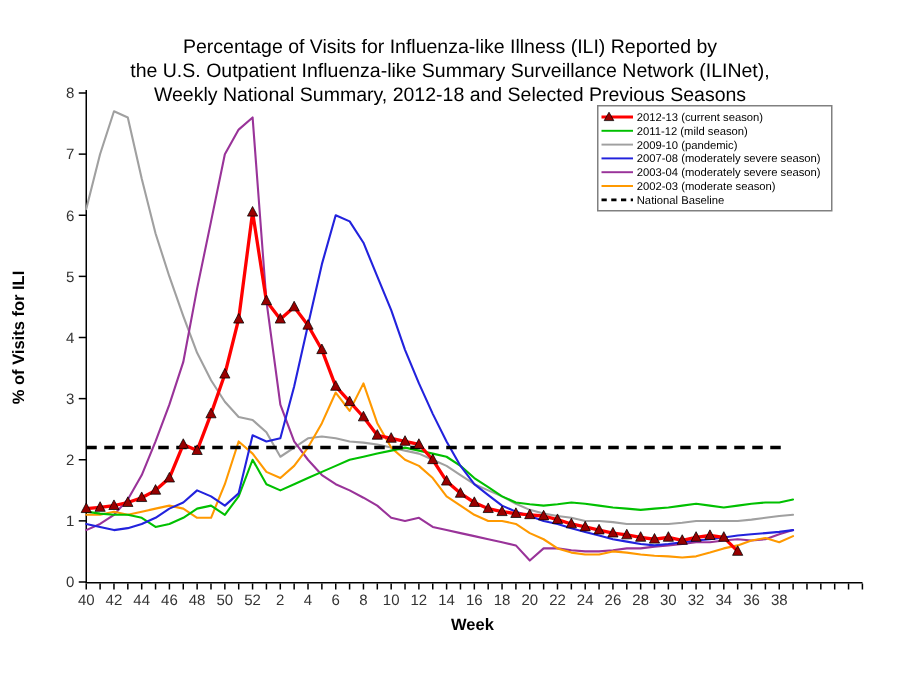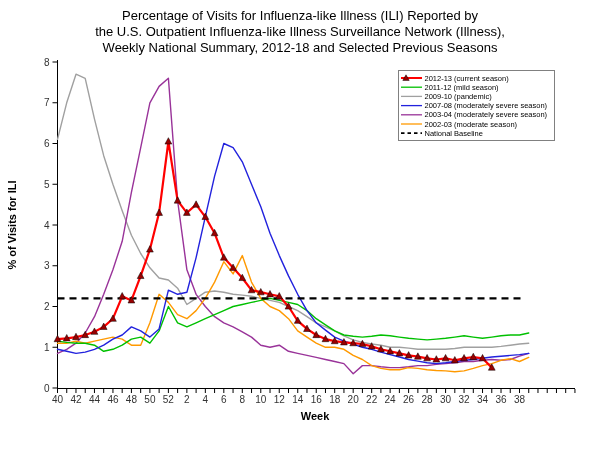--- a/index.html
+++ b/index.html
@@ -1,29 +1,29 @@
 <!DOCTYPE html>
 <html><head>
 <meta charset="utf-8">
 <style>
   html,body{margin:0;padding:0;background:#ffffff;}
   .page{position:relative;width:600px;height:450px;background:#ffffff;overflow:hidden;
         font-family:"Liberation Sans", sans-serif;}
-  .title{position:absolute;top:8px;left:0;width:600px;text-align:center;
+  .title{position:absolute;top:23px;left:0;width:600px;text-align:center;
          font-size:13px;line-height:16px;color:#000;}
   svg{position:absolute;top:0;left:0;}
   text{font-family:"Liberation Sans", sans-serif;}
 </style>
 </head>
 <body>
 
 <div class="page">
   <div class="title">
     <div>Percentage of Visits for Influenza-like Illness (ILI) Reported by</div>
-    <div>the U.S. Outpatient Influenza-like Illness Surveillance Network (Illness),</div>
+    <div>the U.S. Outpatient Influenza-like Summary Surveillance Network (ILINet),</div>
     <div>Weekly National Summary, 2012-18 and Selected Previous Seasons</div>
   </div>
   <svg id="chart" width="600" height="450" viewBox="0 0 600 450">
       <g>
         <line x1="57.5" y1="60" x2="57.5" y2="388.5" stroke="#000" stroke-width="1"></line>
         <line x1="57" y1="388.5" x2="575" y2="388.5" stroke="#000" stroke-width="1"></line>
         <line x1="52.5" y1="388" x2="57.5" y2="388" stroke="#000" stroke-width="1"></line>
         <text x="49.5" y="391.5" text-anchor="end" font-size="10" fill="#333">0</text>
         <line x1="52.5" y1="347.25" x2="57.5" y2="347.25" stroke="#000" stroke-width="1"></line>
         <text x="49.5" y="350.75" text-anchor="end" font-size="10" fill="#333">1</text>

